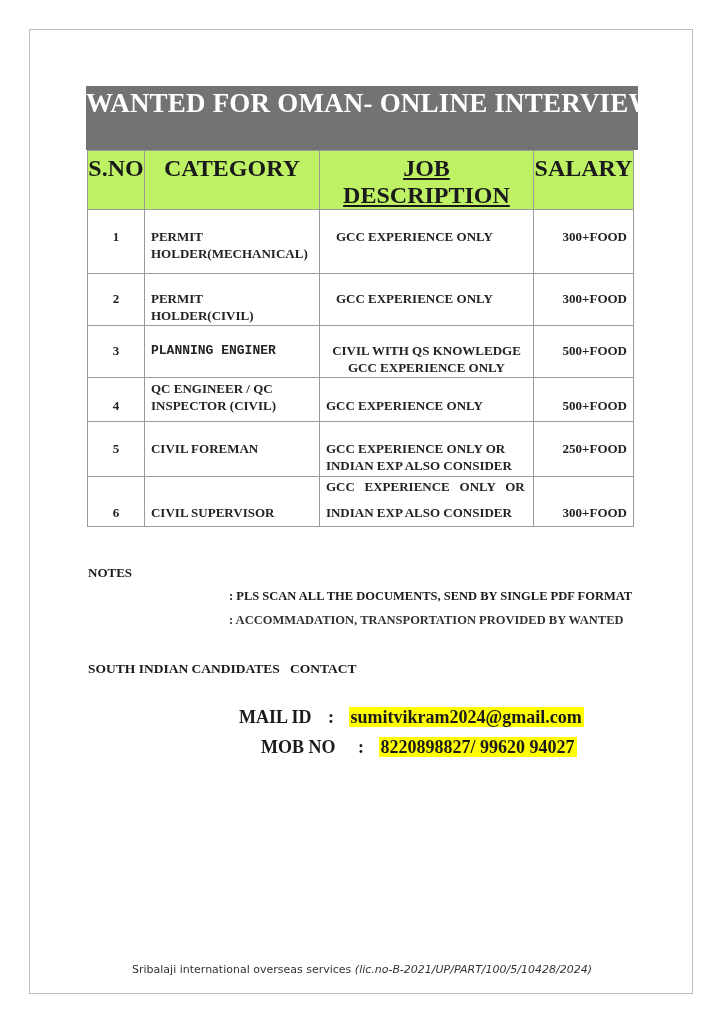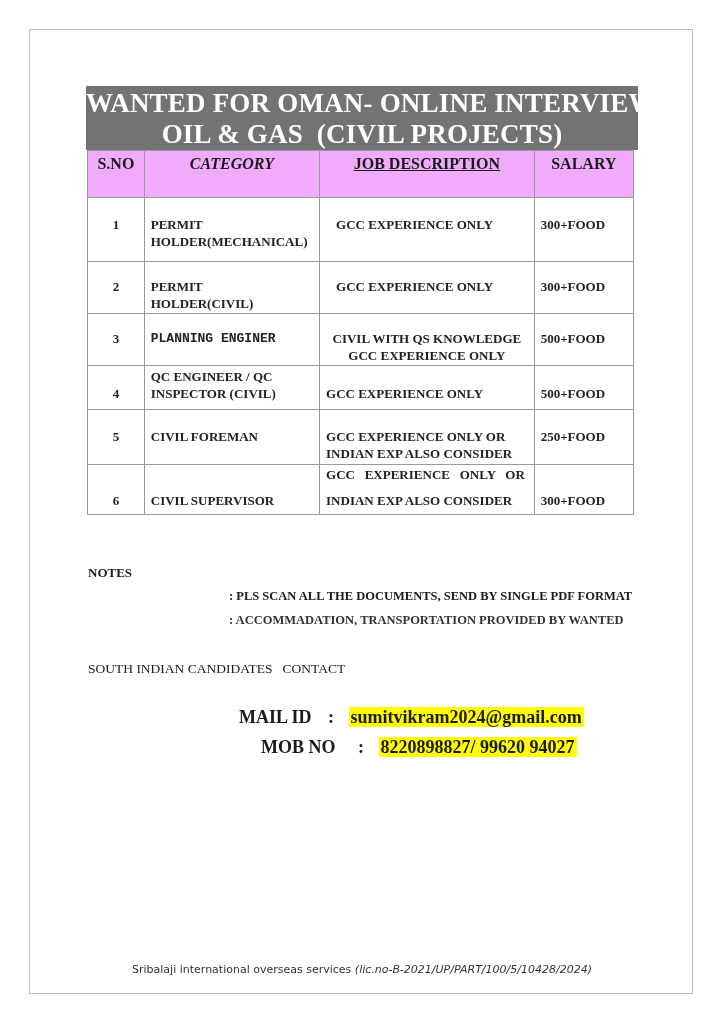--- a/index.html
+++ b/index.html
@@ -2,50 +2,49 @@
 <html><head>
 <meta charset="utf-8">
 <style>
   html, body { margin:0; padding:0; background:#ffffff; }
   body { width:724px; height:1024px; position:relative; overflow:hidden; font-family:"DejaVu Serif", serif; color:#1a1a1a; }
   .page-border { position:absolute; left:29px; top:29px; width:664px; height:965px; border:1px solid #bdbdbd; box-sizing:border-box; }
   .banner { position:absolute; left:86px; top:86px; width:552px; height:64px; background:#737373; color:#fff; text-align:center; font-family:"Liberation Serif", serif; font-weight:bold; font-size:27px; line-height:31px; letter-spacing:0.2px; padding-top:2px; box-sizing:border-box; }
   .banner div { white-space:nowrap; }
   table.jobs { position:absolute; left:87px; top:150px; width:547px; border-collapse:collapse; font-family:"Liberation Serif", serif; font-weight:bold; font-size:13px; color:#222; }
   table.jobs th, table.jobs td { border:1px solid #9a9a9a; padding:0; vertical-align:top; }
-  table.jobs thead th { background:#f0abfc; height:42px; font-size:16px; text-align:center; padding-top:4px; vertical-align:top; color:#1a1a1a; }
+  table.jobs thead th { background:#bef264; height:42px; font-size:24px; text-align:center; padding-top:4px; vertical-align:top; color:#1a1a1a; }
   .c-sno { width:55px; text-align:center; }
-  .c-cat { width:172px;font-style:italic; }
+  .c-cat { width:172px; }
   .c-desc { width:196px;text-decoration:underline; }
   .c-sal { width:97px; text-align:center; }
   td .inner { padding:0 6px; line-height:17px; }
   td.sno-cell { text-align:center; }
-  td.sal-cell { text-align:left; }
+  td.sal-cell { text-align:right; }
   .notes-title { position:absolute; left:88px; top:565px; font-family:"Liberation Serif", serif; font-weight:bold; font-size:13px; }
   .note { position:absolute; left:229px; font-family:"Liberation Serif", serif; font-weight:bold; font-size:12.5px; white-space:nowrap; }
   .note1 { top:589px; }
   .note2 { top:613px; color:#333; }
-  .contact-title { position:absolute; left:88px; top:661px; font-family:"Liberation Serif", serif; font-weight:normal; font-size:13.5px; white-space:nowrap; }
+  .contact-title { position:absolute; left:88px; top:661px; font-family:"Liberation Serif", serif; font-weight:bold; font-size:13.5px; white-space:nowrap; }
   .contact-row { position:absolute; font-family:"Liberation Serif", serif; font-weight:bold; font-size:18px; white-space:nowrap; }
   .mail-row { left:239px; top:707px; }
   .mob-row { left:261px; top:737px; }
   .contact-row .lbl { display:inline-block; }
   .contact-row .colon { display:inline-block; margin:0 10px 0 12px; }
   .hl { background:#ffff00; padding:0 2px; }
   .footer { position:absolute; left:0; width:724px; top:963px; text-align:center; font-family:"DejaVu Sans", sans-serif; font-size:11px; color:#333; }
   .footer i { font-style:italic; }
 </style>
 </head>
 <body>
 
 <div class="page-border"></div>
 
 <div class="banner">
   <div>WANTED FOR OMAN- ONLINE INTERVIEW</div>
-  <div style="white-space:pre;">OIL &amp; GAS  (CIVIL PROJECTS)</div>
 </div>
 
 <table class="jobs">
   <thead>
     <tr>
       <th class="c-sno">S.NO</th>
       <th class="c-cat">CATEGORY</th>
       <th class="c-desc">JOB DESCRIPTION</th>
       <th class="c-sal">SALARY</th>
     </tr>

